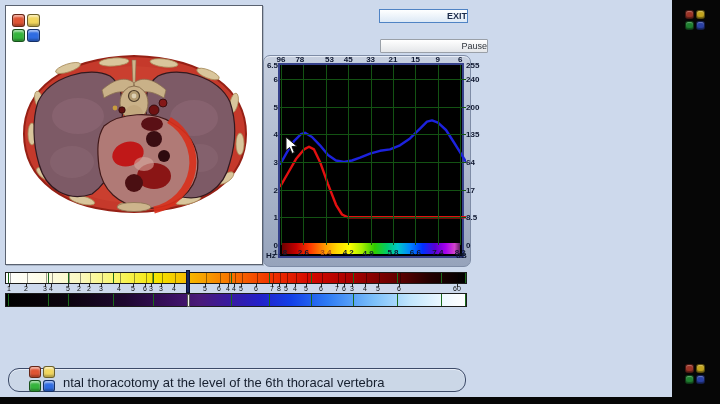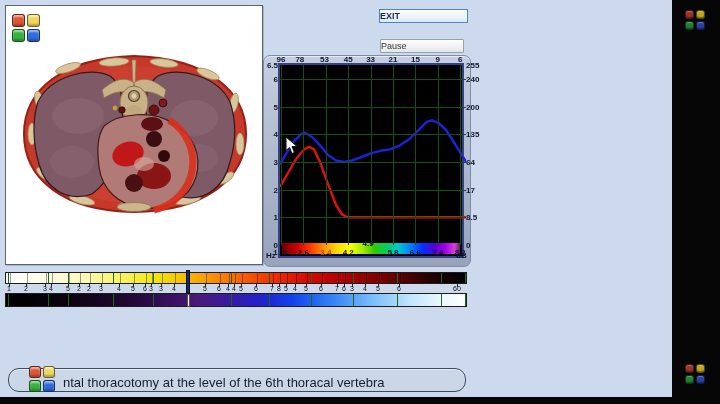--- a/index.html
+++ b/index.html
@@ -13,23 +13,23 @@
 
   
   .icon-grid { position:absolute; display:grid; grid-template-columns:1fr 1fr; gap:2px; }
   .sq { border-radius:3px; border:1px solid rgba(0,0,0,.55); box-shadow:inset 0 2px 2px rgba(255,255,255,.55), inset 0 -2px 2px rgba(0,0,0,.25); }
   .icon-grid.dim .sq { box-shadow:inset 0 1px 1px rgba(255,255,255,.3), inset 0 -1px 1px rgba(0,0,0,.4); }
 
   
   .img-panel { position:absolute; left:5px; top:5px; width:258px; height:260px; background:#ffffff; border:1px solid #5a6270; box-shadow:1px 1px 0 #aab6c8; }
 
   
-  .btn { position:absolute; font-family:"Liberation Sans",sans-serif; text-align:left; cursor:default; }
+  .btn { position:absolute; font-family:"Liberation Sans",sans-serif; text-align:right; cursor:default; }
   .exit-btn { left:379px; top:9px; width:89px; height:14px; border:1px solid #4f83c4; background:linear-gradient(180deg,#feffff,#dde9f6); color:#1b2b4a; font-size:9px; font-weight:bold; line-height:12px; }
-  .pause-btn { left:380px; top:39px; width:84px; height:14px; border:1px solid #9aa0a8; background:linear-gradient(180deg,#ffffff,#e4e6e9); color:#30353c; font-size:9px; line-height:12px; border-radius:1px; }
+  .pause-btn { left:380px; top:39px; width:108px; height:14px; border:1px solid #9aa0a8; background:linear-gradient(180deg,#ffffff,#e4e6e9); color:#30353c; font-size:9px; line-height:12px; border-radius:1px; }
 
   
   .chart-panel { position:absolute; left:263px; top:55px; width:208px; height:212px; background:linear-gradient(180deg,#c6cfdf,#96a3bb); border:1px solid #7e8ca6; border-radius:7px; box-shadow:inset 0 1px 0 #e6ecf6; }
   .plot { position:absolute; left:14px; top:7px; width:186px; height:195px; background:#000; border:2px solid #36418c; }
   .vgrid { position:absolute; top:0; width:1px; height:180px; background:#135213; }
   .hgrid { position:absolute; left:0; width:186px; height:1px; background:#135213; }
   .axlab { position:absolute; font-size:8px; font-weight:bold; color:#0f1830; white-space:nowrap; }
   .axlab.faint { color:#a84a16; }
   .rainbow { position:absolute; left:2px; right:2px; bottom:2px; height:11px;
     background:linear-gradient(90deg,#6e0000 0%,#c40000 8%,#ff3c00 16%,#ff9800 24%,#ffd800 31%,#fdff00 38%,#a6ee00 45%,#2fcc00 52%,#00cc6a 59%,#00c8c8 65%,#0084ff 72%,#0030ff 79%,#5a00d2 86%,#a800ee 92%,#d244cc 97%,#5e2260 100%); }
@@ -158,26 +158,26 @@
           <polyline points="0,121.8 8,108.0 16,94.1 24,84.4 29,81.7 34,84.4 40,96.9 48,119.1 56,139.8 62,149.5 68,152.3 100,152.3 186,152.3" fill="none" stroke="#e31010" stroke-width="2.4" stroke-linejoin="round"></polyline>
         </svg>
     <div class="vgrid" style="left: 1px;"></div>
         <div class="axlab" style="left: -7px; top: 183px; width: 16px;  font-family: Liberation Mono, monospace;">1.8</div>
         <div class="axlab" style="left: -7px; top: -10px; width: 16px; text-align: center;">96</div>
         <div class="vgrid" style="left: 23.4px;"></div>
         <div class="axlab" style="left: 15.4px; top: 183px; width: 16px; text-align: center;">2.6</div>
         <div class="axlab" style="left: 15.4px; top: -10px; width: 16px; text-align: left;">78</div>
         <div class="vgrid" style="left: 45.8px;"></div>
         <div class="axlab faint" style="left: 37.8px; top: 183px; width: 16px; text-align: center;">3.4</div>
-        <div class="axlab" style="left: 33px; top: -10px; width: 16px; text-align: right;">53</div>
+        <div class="axlab" style="left: 45px; top: -10px; width: 16px; text-align: left;">53</div>
         <div class="vgrid" style="left: 68.2px;"></div>
         <div class="axlab" style="left: 60.2px; top: 183px; width: 16px; text-align: center;">4.2</div>
         <div class="axlab" style="left: 60.2px; top: -10px; width: 16px; text-align: center;">45</div>
         <div class="vgrid" style="left: 90.6px;"></div>
-        <div class="axlab" style="left: 82.6px; top: 174px; width: 16px; text-align: left;">4.9</div>
+        <div class="axlab" style="left: 82.6px; top: 184px; width: 16px; text-align: left;">4.9</div>
         <div class="axlab" style="left: 82.6px; top: -10px; width: 16px; text-align: center;">33</div>
         <div class="vgrid" style="left: 113px;"></div>
         <div class="axlab" style="left: 105px; top: 183px; width: 16px; text-align: center;">5.8</div>
         <div class="axlab" style="left: 105px; top: -10px; width: 16px; text-align: center;">21</div>
         <div class="vgrid" style="left: 135.4px;"></div>
         <div class="axlab" style="left: 127.4px; top: 183px; width: 16px; text-align: center;">6.6</div>
         <div class="axlab" style="left: 127.4px; top: -10px; width: 16px; text-align: center;">15</div>
         <div class="vgrid" style="left: 157.8px;"></div>
         <div class="axlab" style="left: 149.8px; top: 183px; width: 16px; text-align: center;">7.4</div>
         <div class="axlab" style="left: 149.8px; top: -10px; width: 16px; text-align: center;">9</div>

